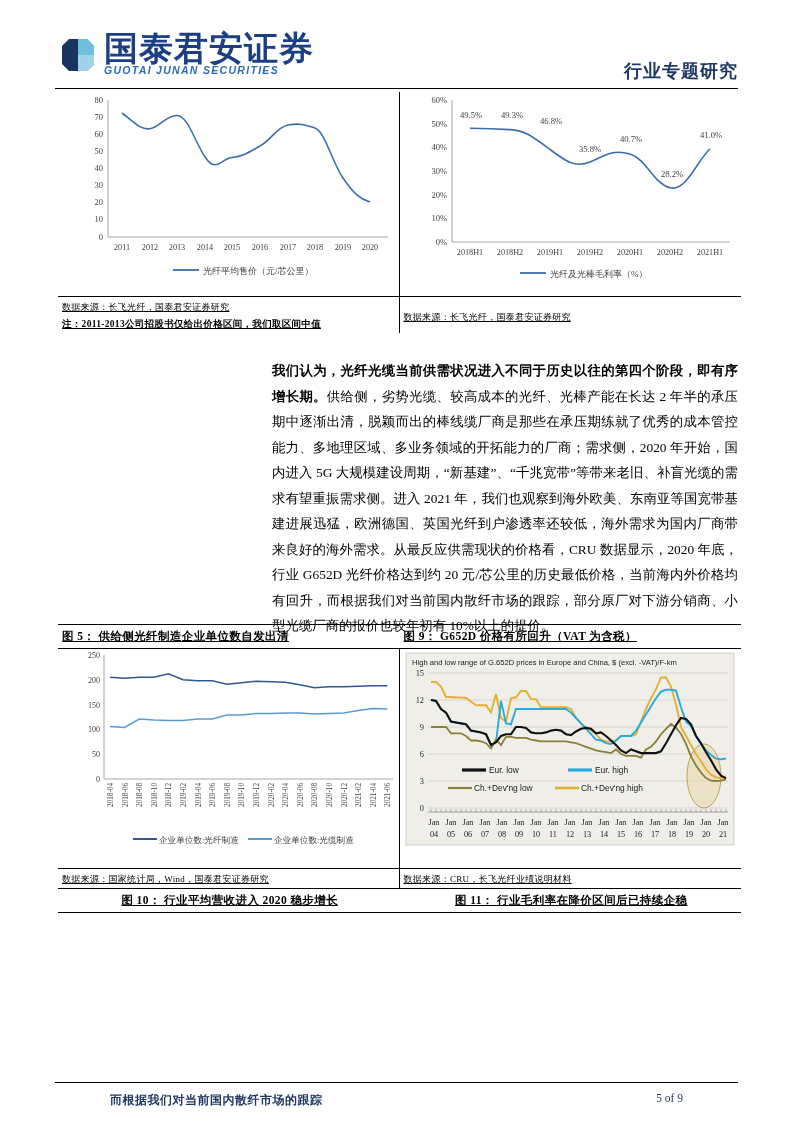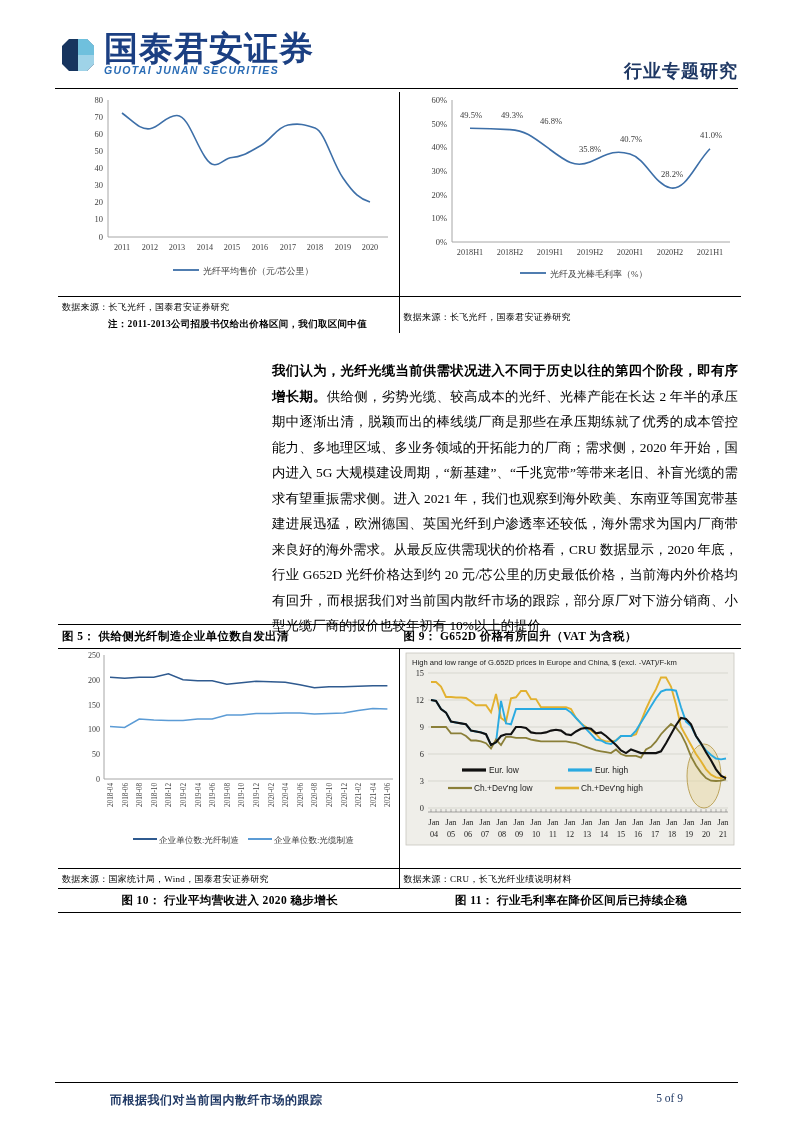--- a/index.html
+++ b/index.html
@@ -33,23 +33,23 @@
   .figcell { width:341.5px; position:relative; }
   .figcell.left { border-right:1px solid #000; }
 
   .cap-band { width:683px; display:flex; border-bottom:1.4px solid #000; }
   .cap { width:341.5px; font-weight:bold; font-size:11.5px; padding:4px 2px 4px 4px;
          font-family:"Liberation Serif", serif; letter-spacing:0.4px; }
 
   .src { font-size:9px; padding:4px 2px 2px 4px; font-family:"Liberation Serif", serif;
          letter-spacing:0.3px; }
   .note { font-size:9.5px; font-weight:bold; padding:2px 2px 2px 4px;
-          font-family:"Liberation Serif", serif; letter-spacing:0.3px;margin-left:46px; }
-
-  .rule-top { border-top:1.4px solid #000; }
+          font-family:"Liberation Serif", serif; letter-spacing:0.3px; }
+
+  .rule-top { border-top:1.4px solid #000;text-decoration:underline; }
 
   
   .bodytext { position:absolute; left:272px; top:358px; width:466px;
      font-size:13.4px; line-height:25.5px; text-align:justify;
      font-family:"Liberation Serif","DejaVu Serif",serif; }
   .bodytext b { font-weight:bold; }
 
   
   .footer-rule { position:absolute; left:55px; top:1082px; width:683px; border-top:1px solid #000; }
   .footer-left { position:absolute; left:110px; top:1092px; font-weight:bold;

